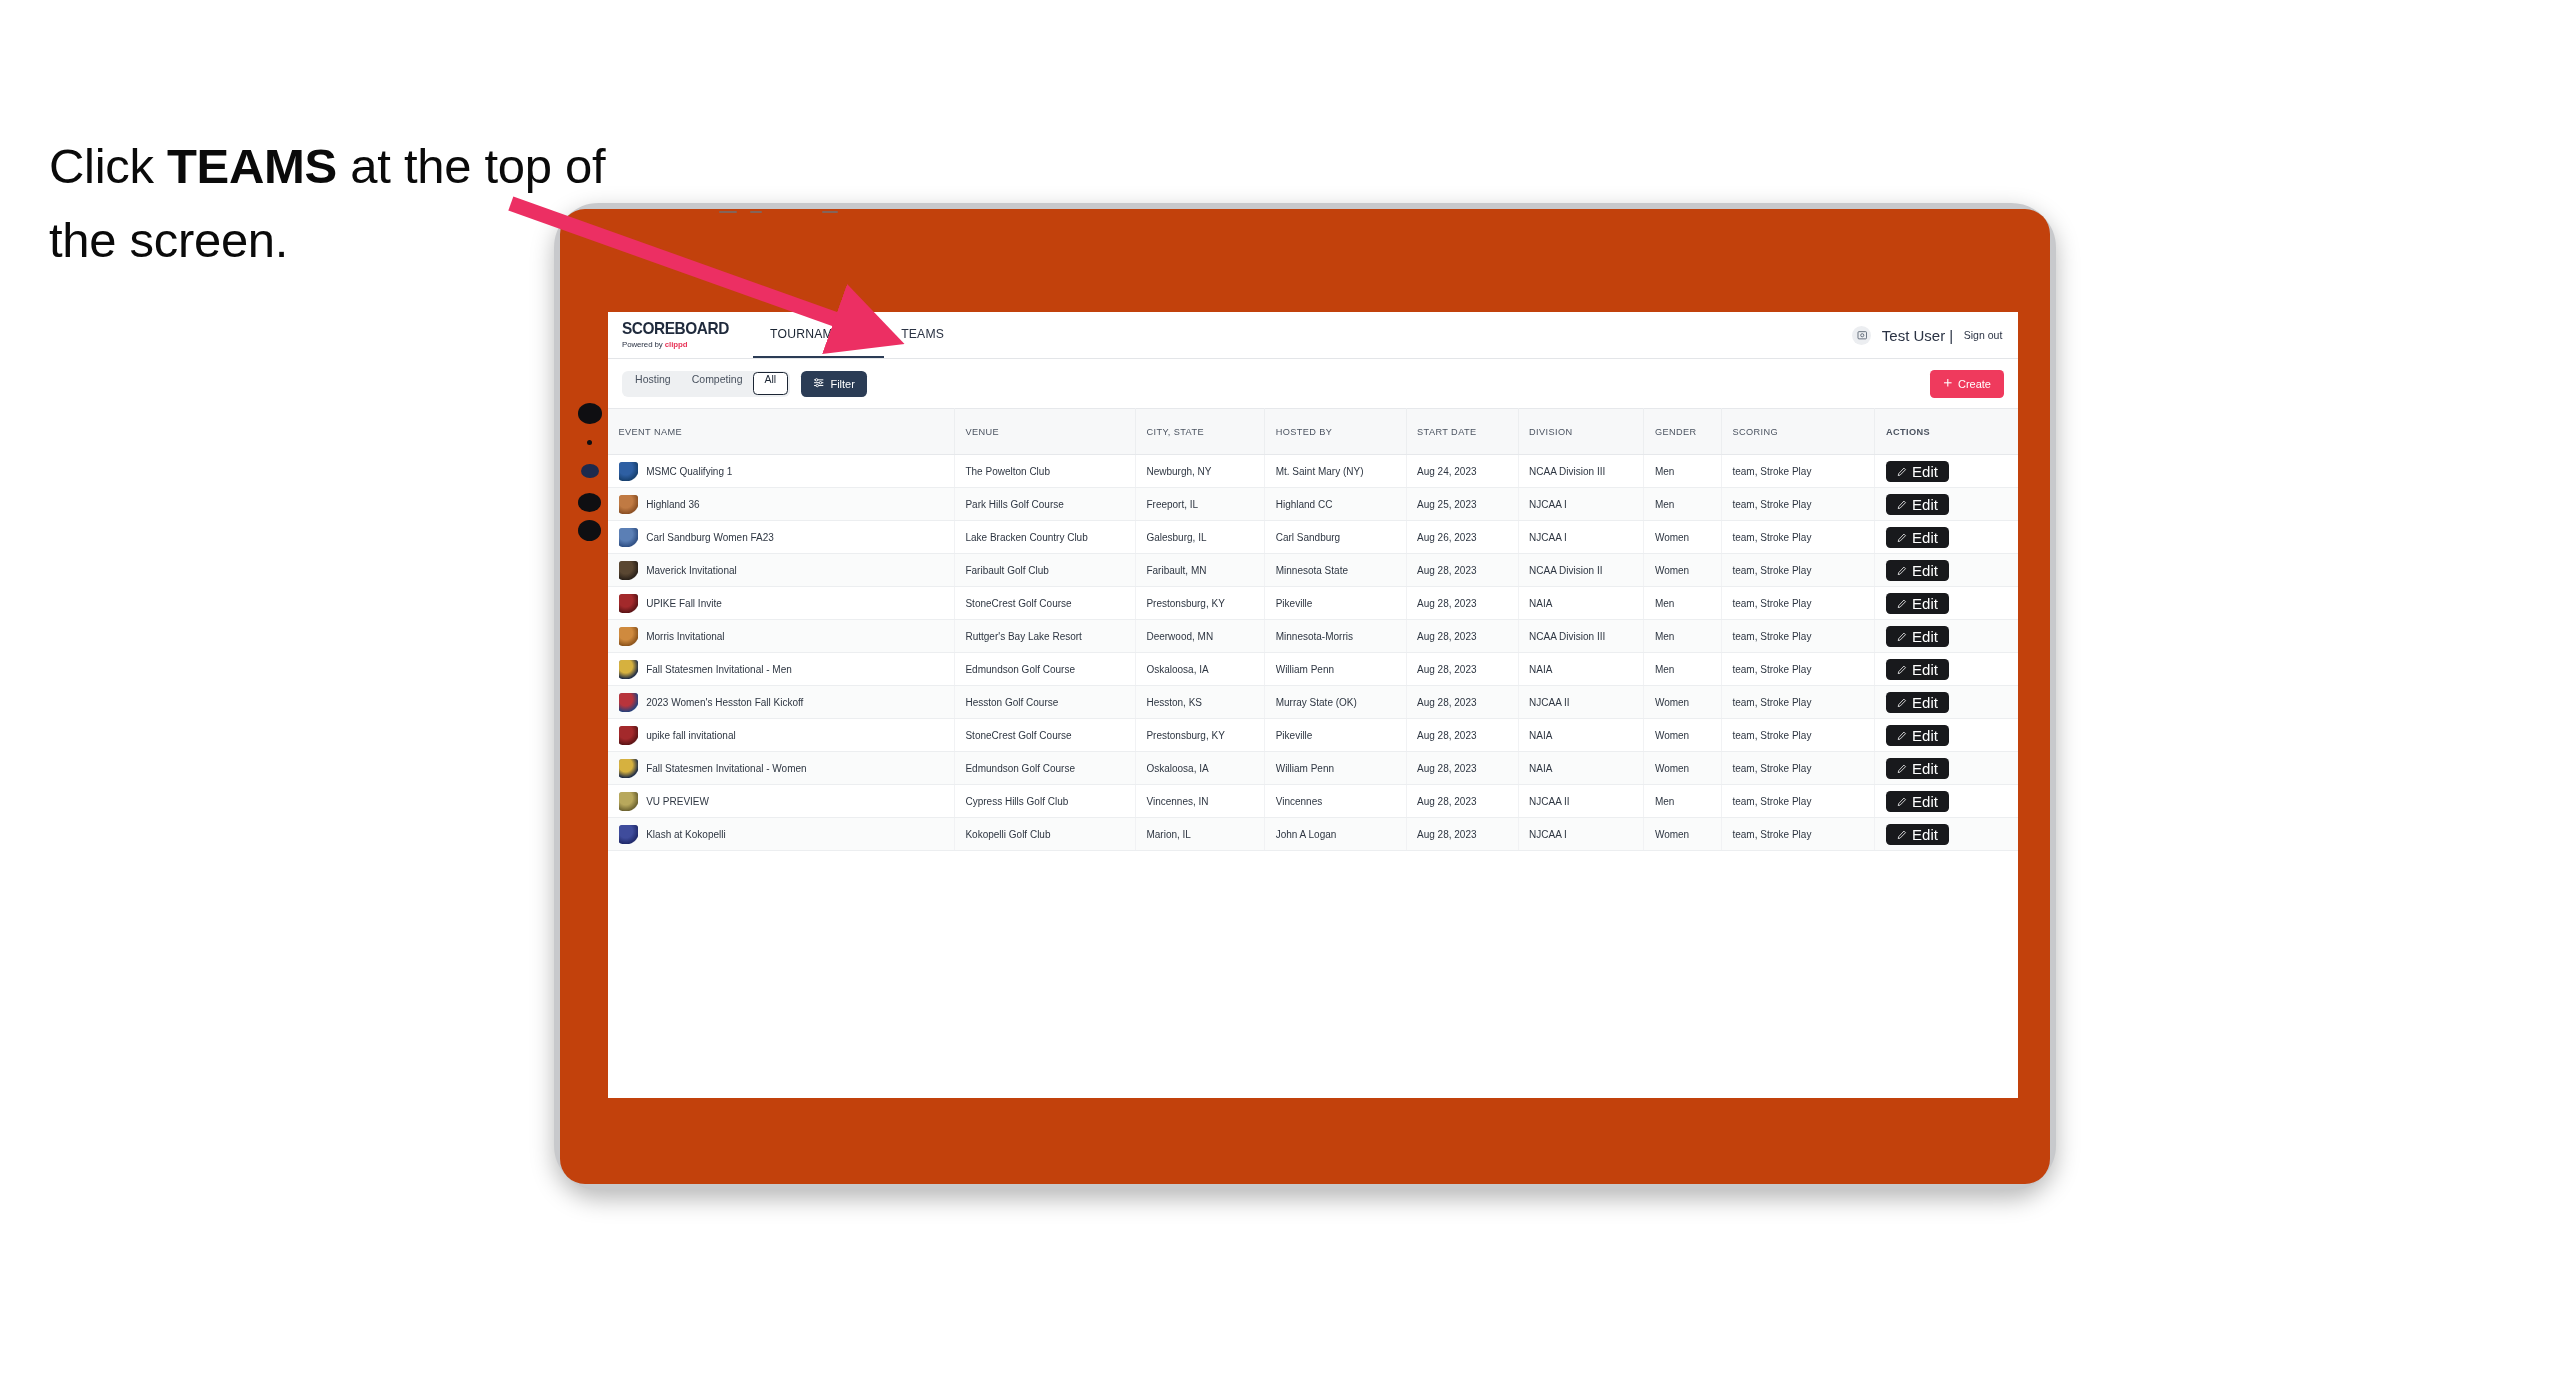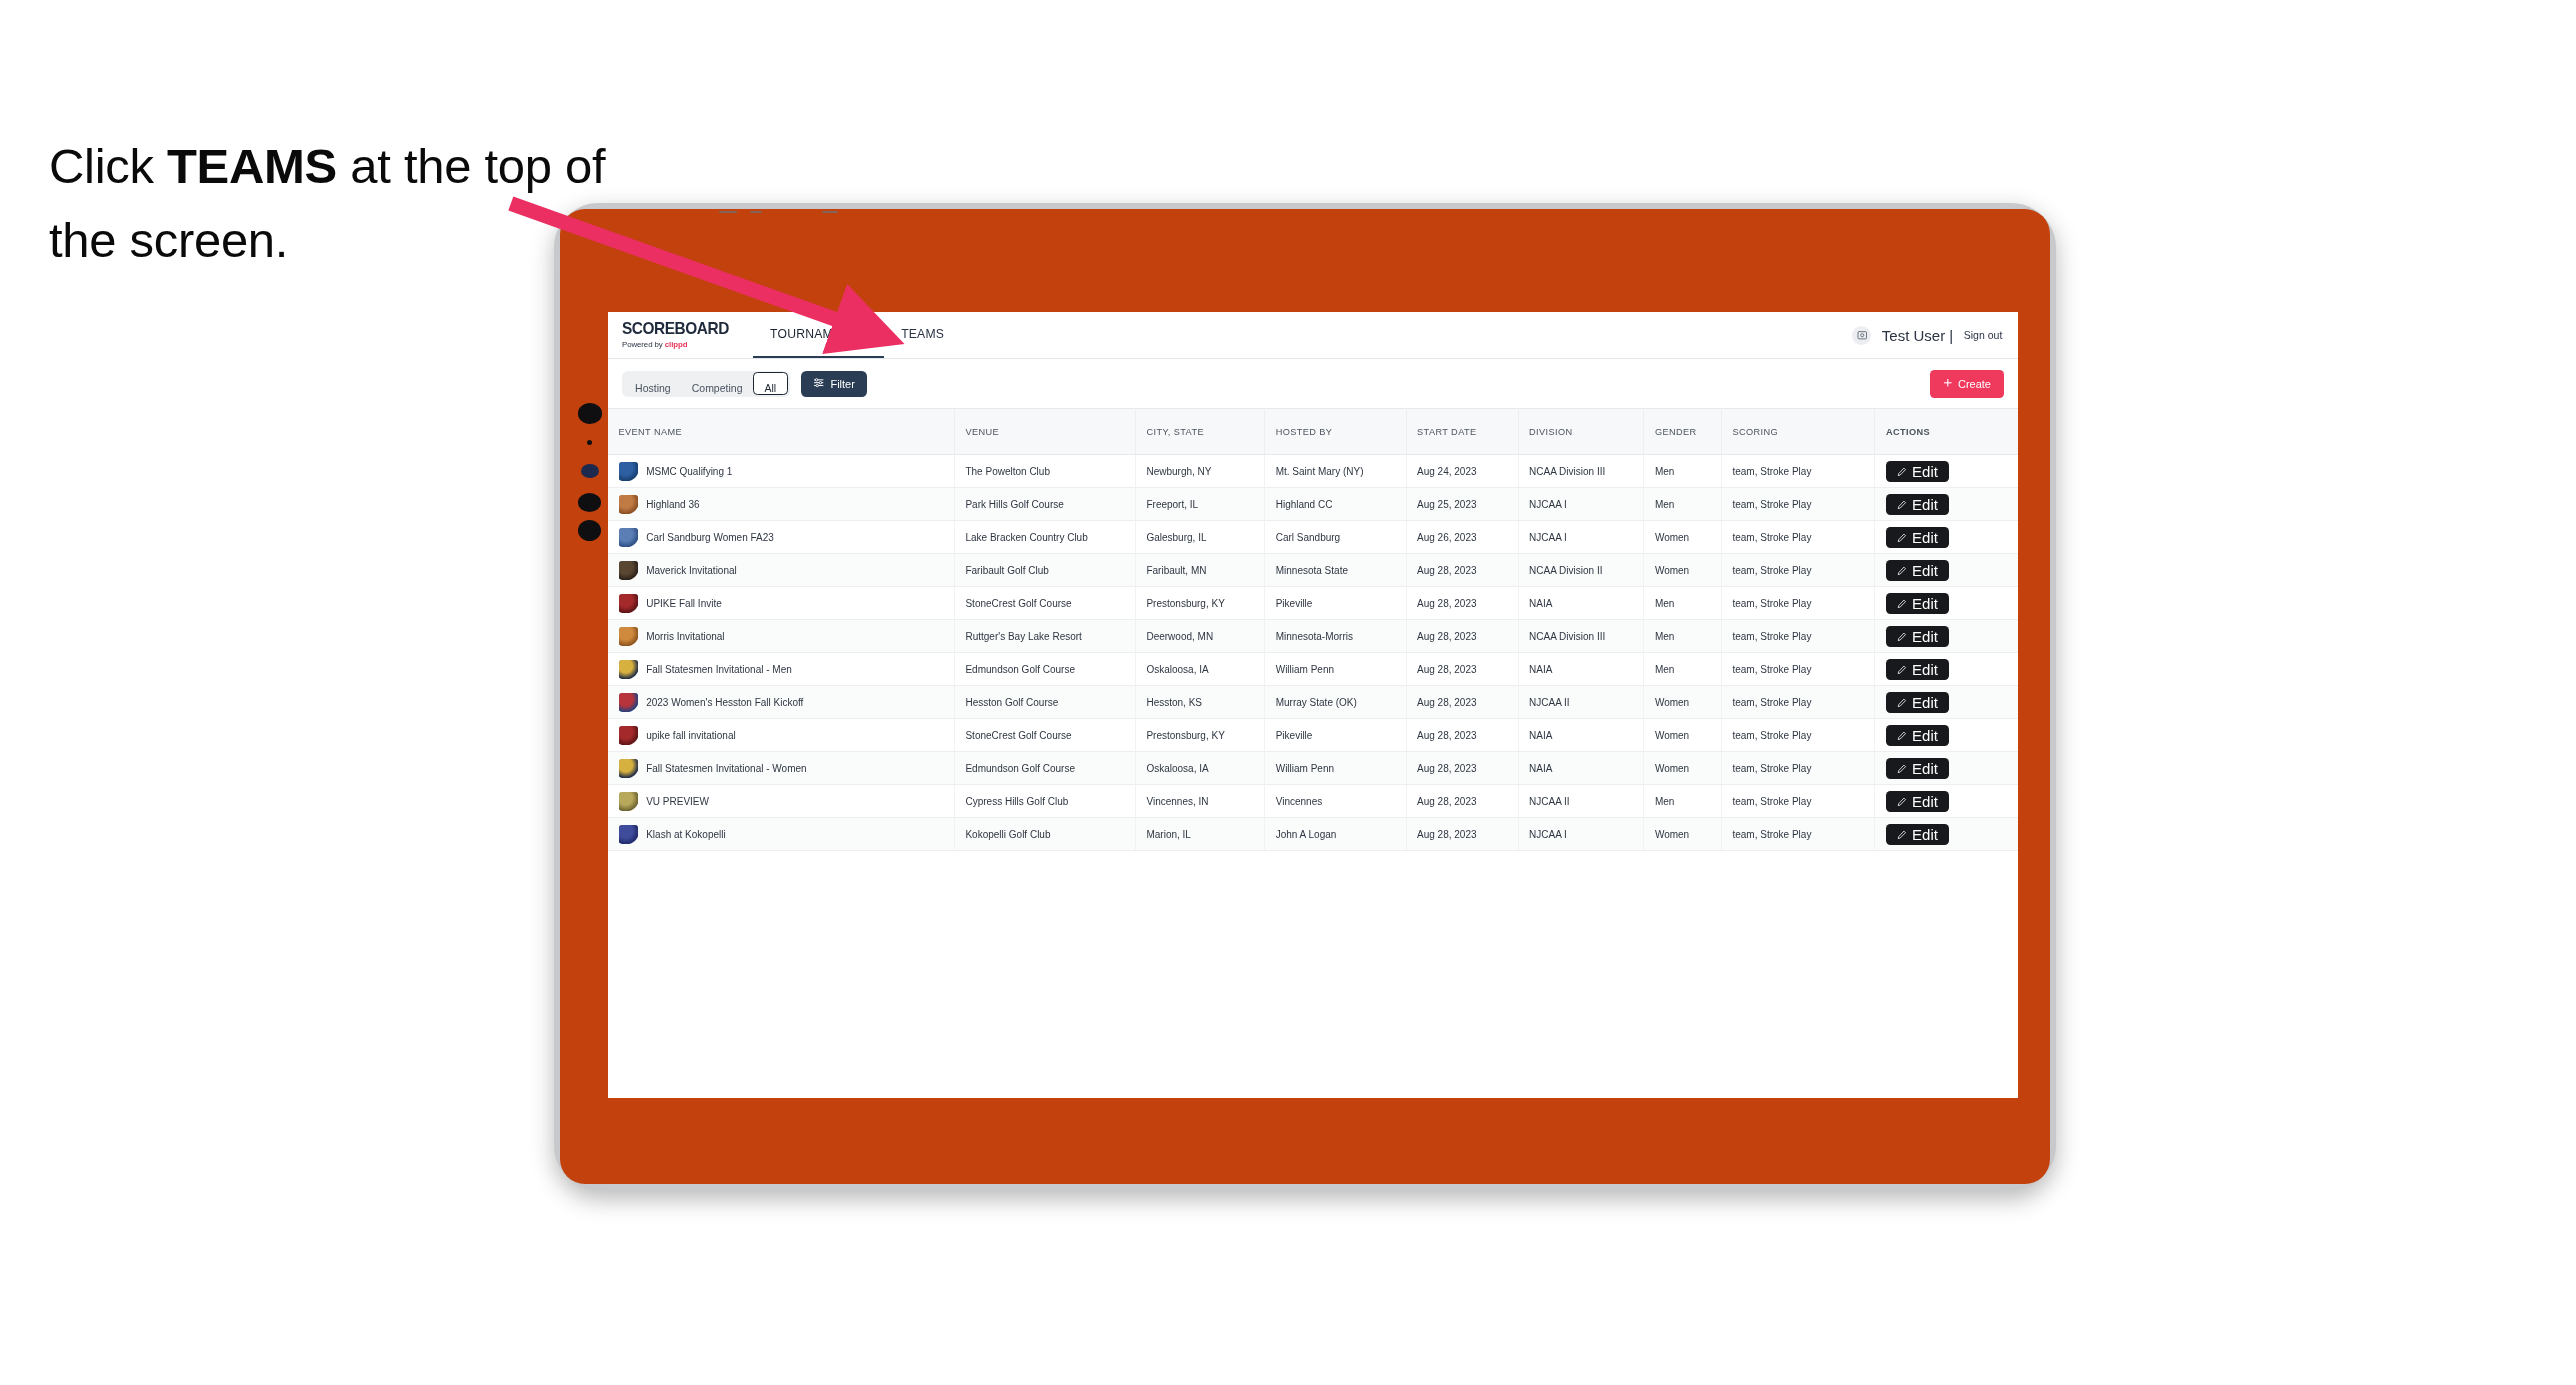--- a/index.html
+++ b/index.html
@@ -89,21 +89,21 @@
   .toolbar {
     display:flex; align-items:center; padding: 10.5px 14px;
     background:#fff; gap: 10.5px;
   }
   .segment {
     display:flex; align-items:center; background:#eef0f2; border-radius: 6.1px; padding: 2.6px;
     height: 26px;
   }
   .seg-item {
     font-size: 10.5px; color:#49525f; padding: 0 10.5px; height: 21px;
-    display:flex; align-items:flex-end; border-radius: 4.4px; cursor:pointer;
+    display:flex; align-items:flex-start; border-radius: 4.4px; cursor:pointer;
   }
   .seg-item.sel { background:#fff; color:#1b2533; border:1.3px solid #1b2533; height:23px; font-weight:500;}
   .filter-btn {
     display:flex; align-items:center; gap:6.1px; height:26px; padding: 0 12.2px;
     background:#2b3c55; color:#fff; border-radius:5.2px; font-size:11px; cursor:pointer;
   }
   .search-wrap { margin-left: auto; display:flex; align-items:center; gap:10.5px; }
   .search-input {
     width: 747px; height: 26px; border:0.9px solid #d7dade; border-radius: 4.4px;
     padding: 0 9.6px; font-size: 10.5px; color:#222; background:#fff;

